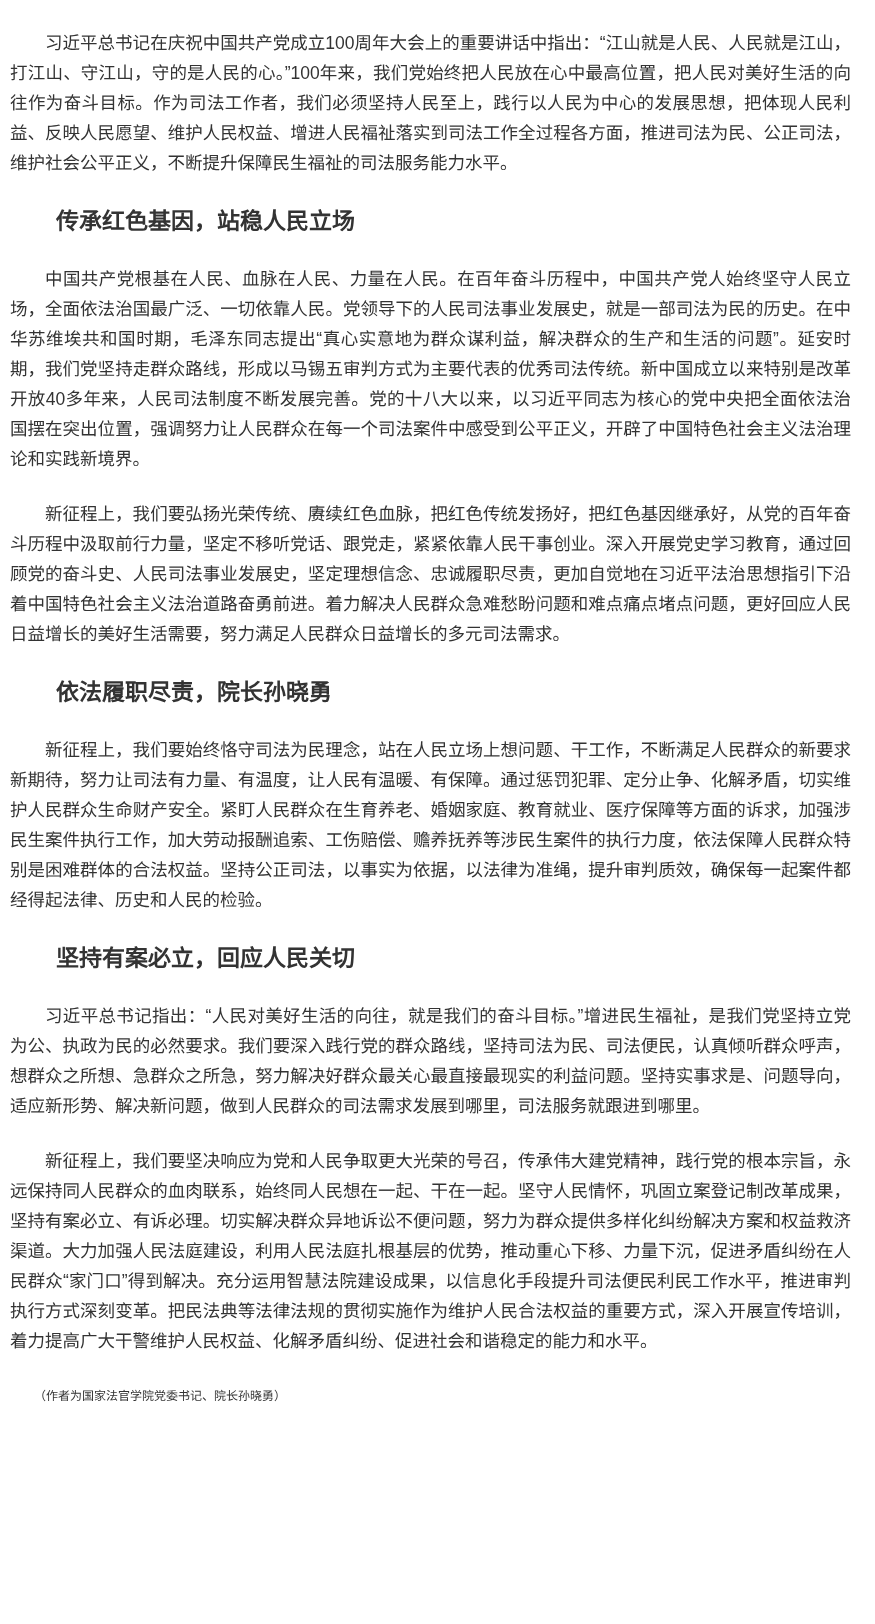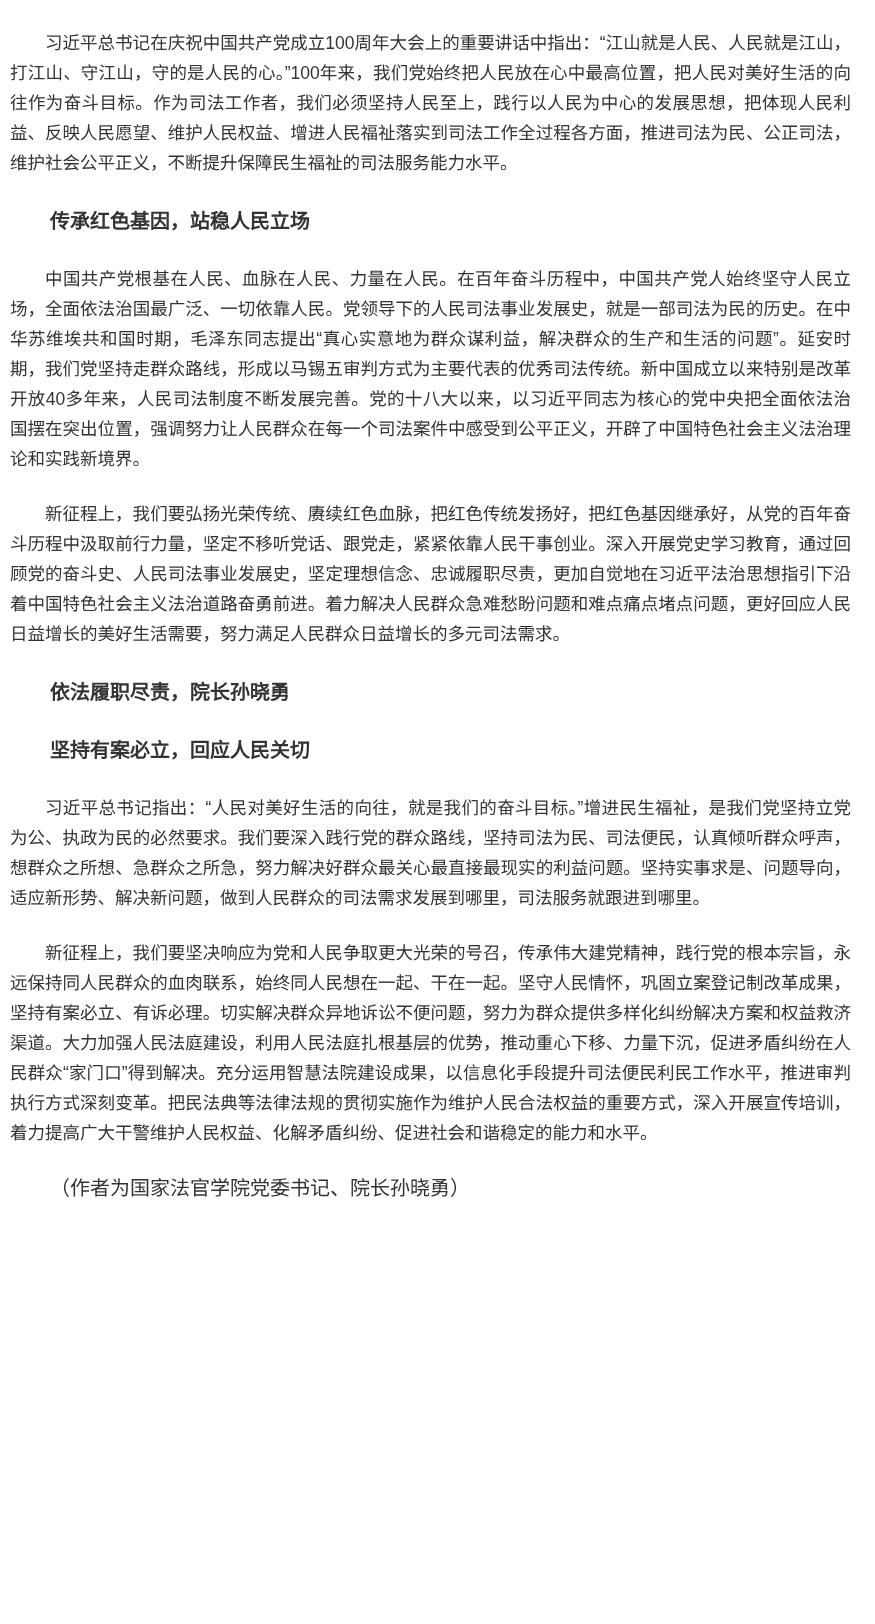--- a/index.html
+++ b/index.html
@@ -16,39 +16,40 @@
   }
   .para {
     font-size: 17.5px;
     line-height: 30px;
     text-align: justify;
     text-indent: 2em;
     margin: 25px 0;
     font-weight: normal;
   }
   .heading {
-    font-size: 20px;
+    font-size: 23px;
     line-height: 30px;
     text-indent: 2em;
     margin: 28px 0;
     font-weight: bold;
   }
   .author {
-    font-size: 20px;
+    font-size: 12px;
     line-height: 30px;
     text-indent: 2em;
     margin: 25px 0 20px 0;
   }
 </style>
 </head>
 <body>
 
 <div class="article">
   <p class="para">习近平总书记在庆祝中国共产党成立100周年大会上的重要讲话中指出：“江山就是人民、人民就是江山，打江山、守江山，守的是人民的心。”100年来，我们党始终把人民放在心中最高位置，把人民对美好生活的向往作为奋斗目标。作为司法工作者，我们必须坚持人民至上，践行以人民为中心的发展思想，把体现人民利益、反映人民愿望、维护人民权益、增进人民福祉落实到司法工作全过程各方面，推进司法为民、公正司法，维护社会公平正义，不断提升保障民生福祉的司法服务能力水平。</p>
   <h2 class="heading">传承红色基因，站稳人民立场</h2>
   <p class="para">中国共产党根基在人民、血脉在人民、力量在人民。在百年奋斗历程中，中国共产党人始终坚守人民立场，全面依法治国最广泛、一切依靠人民。党领导下的人民司法事业发展史，就是一部司法为民的历史。在中华苏维埃共和国时期，毛泽东同志提出“真心实意地为群众谋利益，解决群众的生产和生活的问题”。延安时期，我们党坚持走群众路线，形成以马锡五审判方式为主要代表的优秀司法传统。新中国成立以来特别是改革开放40多年来，人民司法制度不断发展完善。党的十八大以来，以习近平同志为核心的党中央把全面依法治国摆在突出位置，强调努力让人民群众在每一个司法案件中感受到公平正义，开辟了中国特色社会主义法治理论和实践新境界。</p>
   <p class="para">新征程上，我们要弘扬光荣传统、赓续红色血脉，把红色传统发扬好，把红色基因继承好，从党的百年奋斗历程中汲取前行力量，坚定不移听党话、跟党走，紧紧依靠人民干事创业。深入开展党史学习教育，通过回顾党的奋斗史、人民司法事业发展史，坚定理想信念、忠诚履职尽责，更加自觉地在习近平法治思想指引下沿着中国特色社会主义法治道路奋勇前进。着力解决人民群众急难愁盼问题和难点痛点堵点问题，更好回应人民日益增长的美好生活需要，努力满足人民群众日益增长的多元司法需求。</p>
   <h2 class="heading">依法履职尽责，院长孙晓勇</h2>
+  <p class="para">新征程上，我们要始终恪守司法为民理念，站在人民立场上想问题、干工作，不断满足人民群众的新要求新期待，努力让司法有力量、有温度，让人民有温暖、有保障。通过惩罚犯罪、定分止争、化解矛盾，切实维护人民群众生命财产安全。紧盯人民群众在生育养老、婚姻家庭、教育就业、医疗保障等方面的诉求，加强涉民生案件执行工作，加大劳动报酬追索、工伤赔偿、赡养抚养等涉民生案件的执行力度，依法保障人民群众特别是困难群体的合法权益。坚持公正司法，以事实为依据，以法律为准绳，提升审判质效，确保每一起案件都经得起法律、历史和人民的检验。</p>
   <h2 class="heading">坚持有案必立，回应人民关切</h2>
   <p class="para">习近平总书记指出：“人民对美好生活的向往，就是我们的奋斗目标。”增进民生福祉，是我们党坚持立党为公、执政为民的必然要求。我们要深入践行党的群众路线，坚持司法为民、司法便民，认真倾听群众呼声，想群众之所想、急群众之所急，努力解决好群众最关心最直接最现实的利益问题。坚持实事求是、问题导向，适应新形势、解决新问题，做到人民群众的司法需求发展到哪里，司法服务就跟进到哪里。</p>
   <p class="para">新征程上，我们要坚决响应为党和人民争取更大光荣的号召，传承伟大建党精神，践行党的根本宗旨，永远保持同人民群众的血肉联系，始终同人民想在一起、干在一起。坚守人民情怀，巩固立案登记制改革成果，坚持有案必立、有诉必理。切实解决群众异地诉讼不便问题，努力为群众提供多样化纠纷解决方案和权益救济渠道。大力加强人民法庭建设，利用人民法庭扎根基层的优势，推动重心下移、力量下沉，促进矛盾纠纷在人民群众“家门口”得到解决。充分运用智慧法院建设成果，以信息化手段提升司法便民利民工作水平，推进审判执行方式深刻变革。把民法典等法律法规的贯彻实施作为维护人民合法权益的重要方式，深入开展宣传培训，着力提高广大干警维护人民权益、化解矛盾纠纷、促进社会和谐稳定的能力和水平。</p>
   <p class="author">（作者为国家法官学院党委书记、院长孙晓勇）</p>
 </div>
 
 </body></html>

